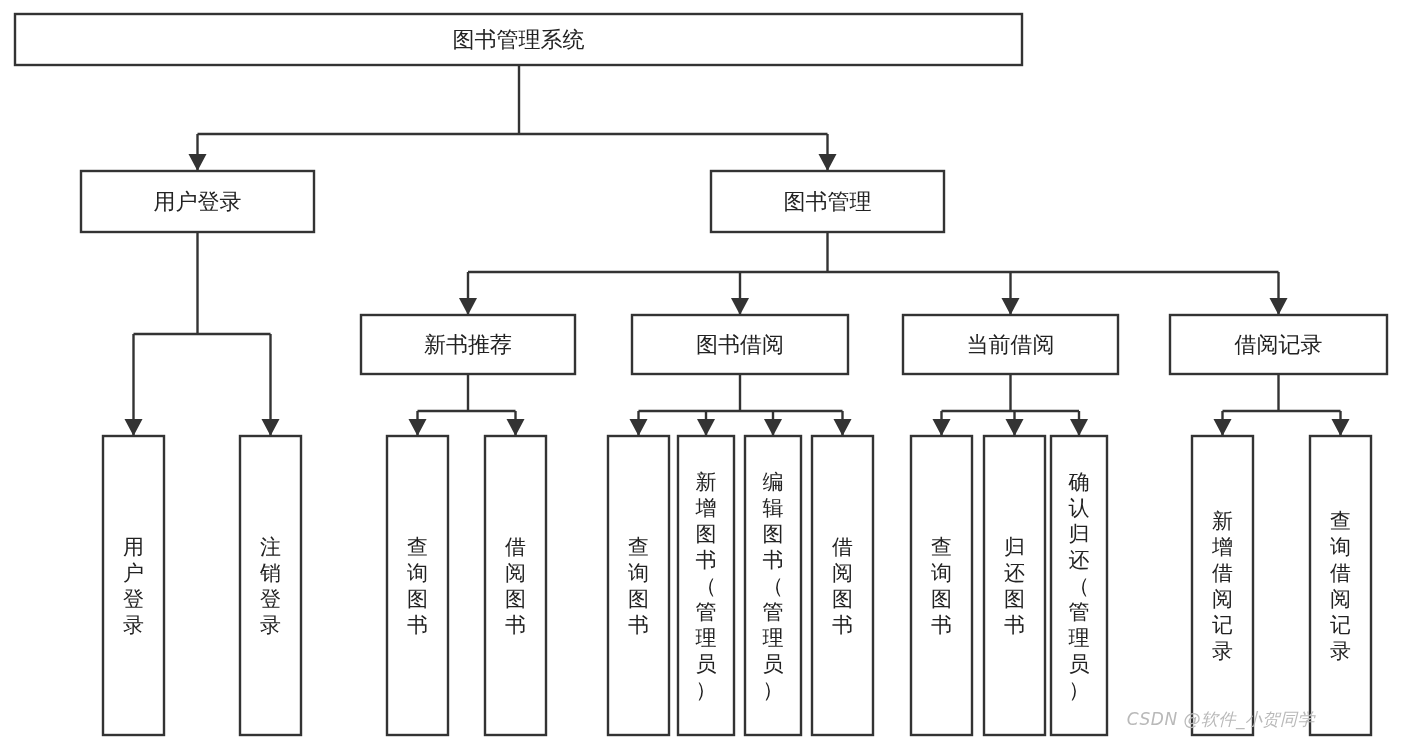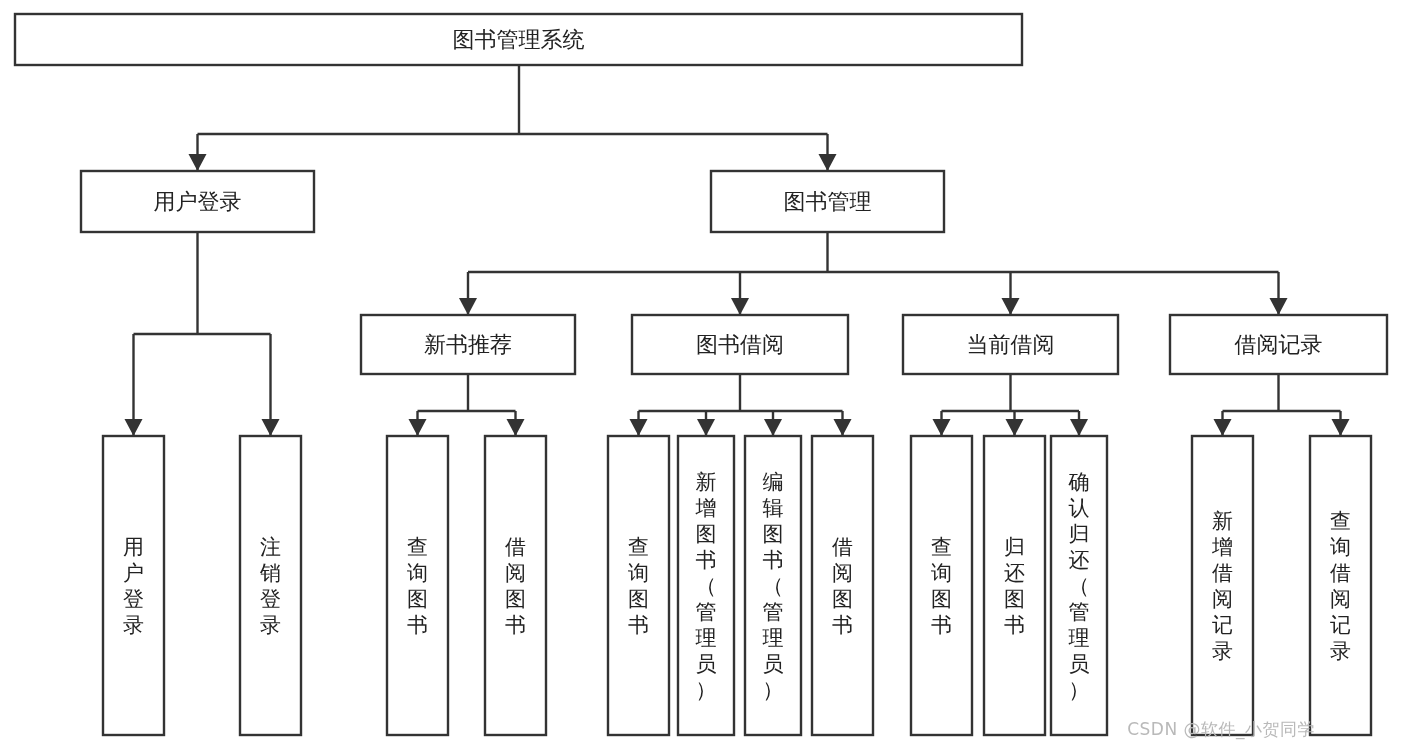--- a/index.html
+++ b/index.html
@@ -53,27 +53,28 @@
     fill: none;
     stroke-linecap: butt;
   }
   .arrow-head {
     fill: #333333;
     stroke: none;
   }
   .watermark {
     position: absolute;
     right: 10px;
-    bottom: 6px;
+    bottom: 16px;
     font-family: "DejaVu Sans", "Liberation Sans", sans-serif;
     font-size: 17px;
     color: #b9b9b9;
     letter-spacing: 0.5px;
     white-space: nowrap;
     user-select: none;
+    font-style: italic;
   }
 </style>
 </head>
 <body>
 
 <div id="diagram-root">
   <svg class="diagram" viewBox="0 0 1405 747">
     <g id="connectors-layer">
         <path d="M 519 65 L 519 134" class="connector"></path>
         <path d="M 197.5 134 L 827.5 134" class="connector"></path>

